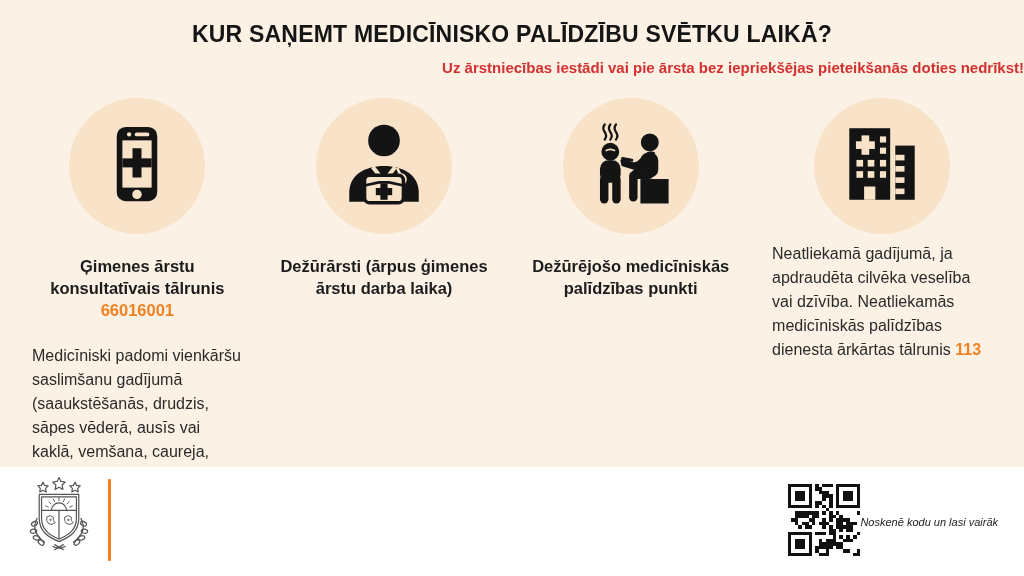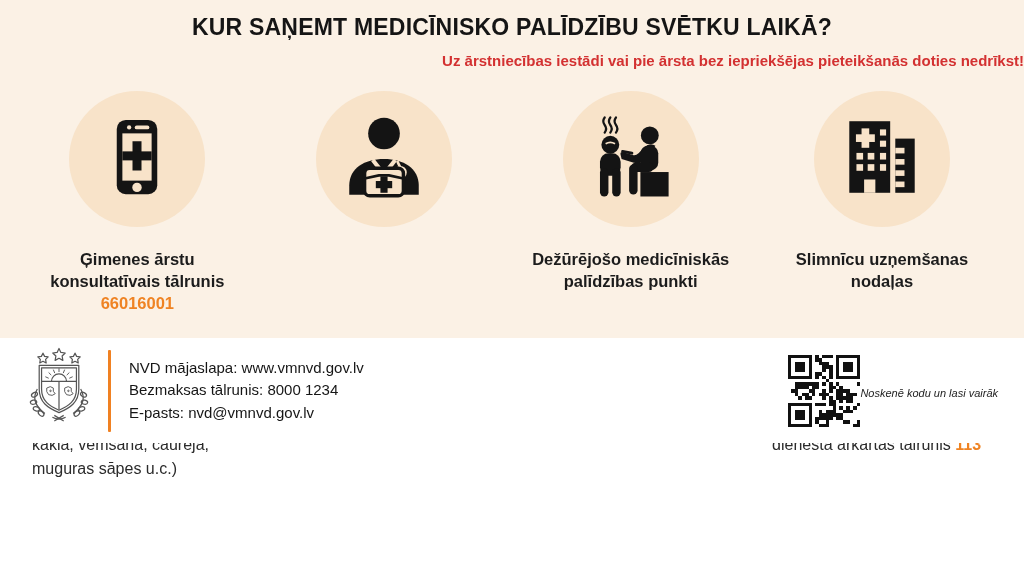--- a/index.html
+++ b/index.html
@@ -1,21 +1,21 @@
 <!DOCTYPE html>
 <html lang="lv"><head>
 <meta charset="utf-8">
 <style>
   * { margin:0; padding:0; box-sizing:border-box; }
   html,body { width:1024px; height:576px; overflow:hidden; }
   body { font-family:"Liberation Sans", sans-serif; background:#ffffff; }
 
   .poster { width:1024px; height:576px; display:flex; flex-direction:column; }
 
-  .main { background:#fbf1e5; height:338px; padding-top:14px; }
+  .main { background:#fbf1e5; height:467px; padding-top:21px; }
 
   .page-title { text-align:center; font-size:23px; font-weight:bold; color:#151515; letter-spacing:.2px; }
   .page-subtitle { text-align:right; font-size:15px; font-weight:bold; color:#d33131; margin-top:11px; }
 
   .cards { display:flex; justify-content:space-between; padding:0 32px; margin-top:22px;gap:36px; }
   .card { width:228px; display:flex; flex-direction:column; align-items:center; }
   .card:last-child { width:238px; }
 
   .icon-circle { width:136px; height:136px; border-radius:50%; background:#f8e3c9;
                  display:flex; align-items:center; justify-content:center; }
@@ -77,20 +77,23 @@
               <path d="M34 48 L45 62 L56 48" stroke="#f8e3c9" stroke-width="4" fill="none"></path>
               <circle cx="61" cy="60" r="5" fill="none" stroke="#f8e3c9" stroke-width="2.6"></circle>
               <path d="M58 49 q2 5 3 6" stroke="#f8e3c9" stroke-width="2.6" fill="none"></path>
               <rect x="26" y="56" width="38" height="27" rx="5" fill="#f8e3c9" stroke="#141414" stroke-width="3.4"></rect>
               <path d="M26 66 l14 -3 h10 l14 3" fill="none" stroke="#141414" stroke-width="2.6"></path>
               <rect x="41.5" y="64" width="7" height="16" fill="#141414"></rect>
               <rect x="37" y="68.5" width="16" height="7" fill="#141414"></rect>
               <circle cx="45" cy="22" r="15.5" fill="#141414"></circle>
             </svg>
           </span>
+        </div>
+        <div class="card-head">
+          <div class="card-title">Dežūrārsti (ārpus ģimenes ārstu darba laika)</div>
         </div>
       </div>
 
       <div class="card">
         <div class="icon-circle">
           <span>
             <svg width="94" height="94" viewBox="0 0 100 100">
               <g stroke="#141414" stroke-width="2.4" fill="none" stroke-linecap="round">
                 <path d="M22 8 q-3 4 0 8 q3 4 0 8"></path>
                 <path d="M28 8 q-3 4 0 8 q3 4 0 8"></path>
@@ -132,23 +135,20 @@
               <rect x="31" y="52" width="6.5" height="6.5" fill="#f8e3c9"></rect>
               <rect x="43" y="52" width="6" height="6.5" fill="#f8e3c9"></rect>
               <rect x="27.5" y="67" width="11" height="13" fill="#f8e3c9"></rect>
               <rect x="58" y="27" width="19" height="53" fill="#141414"></rect>
               <rect x="58" y="36" width="9" height="5.5" fill="#f8e3c9"></rect>
               <rect x="58" y="47" width="9" height="5.5" fill="#f8e3c9"></rect>
               <rect x="58" y="58" width="9" height="5.5" fill="#f8e3c9"></rect>
               <rect x="58" y="69" width="9" height="5.5" fill="#f8e3c9"></rect>
             </svg>
           </span>
-        </div>
-        <div class="card-head">
-          <div class="card-title">Slimnīcu uzņemšanas nodaļas</div>
         </div>
         <div class="card-body"><span>Neatliekamā gadījumā, ja apdraudēta cilvēka veselība vai dzīvība. Neatliekamās medicīniskās palīdzības dienesta ārkārtas tālrunis</span> <span class="orange">113</span></div>
       </div>
 
     </div>
   </div>
 
   <div class="footer">
     <span class="coat">
       <svg width="66" height="88" viewBox="0 0 70 92" fill="none" stroke="#555555" stroke-width="1.3" stroke-linejoin="round">
@@ -186,25 +186,20 @@
           <ellipse cx="62" cy="60" rx="3.4" ry="2.2" transform="rotate(10 62 60)"></ellipse>
           <ellipse cx="59" cy="67" rx="3.4" ry="2.2" transform="rotate(-15 59 67)"></ellipse>
           <ellipse cx="54" cy="72" rx="3.4" ry="2.2" transform="rotate(-40 54 72)"></ellipse>
           <path d="M28 76 q7 4 14 0"></path>
             <path d="M30 80 l10 -6"></path>
             <path d="M40 80 l-10 -6"></path>
         </g>
       </svg>
     </span>
     <span class="footer-divider"></span>
-    <div class="contact">
-      <div>NVD mājaslapa: www.vmnvd.gov.lv</div>
-      <div>Bezmaksas tālrunis: 8000 1234</div>
-      <div>E-pasts: nvd@vmnvd.gov.lv</div>
-    </div>
     <div class="qr-wrap">
       <svg id="qr" width="72" height="72" viewBox="0 0 21 21" shape-rendering="crispEdges">
           <rect x="0" y="0" width="21" height="21" fill="#fff"></rect>
           <rect x="8" y="0" width="1" height="1" fill="#111"></rect>
           <rect x="10" y="0" width="1" height="1" fill="#111"></rect>
           <rect x="11" y="0" width="1" height="1" fill="#111"></rect>
           <rect x="12" y="0" width="1" height="1" fill="#111"></rect>
           <rect x="8" y="1" width="1" height="1" fill="#111"></rect>
           <rect x="9" y="1" width="1" height="1" fill="#111"></rect>
           <rect x="9" y="2" width="1" height="1" fill="#111"></rect>

